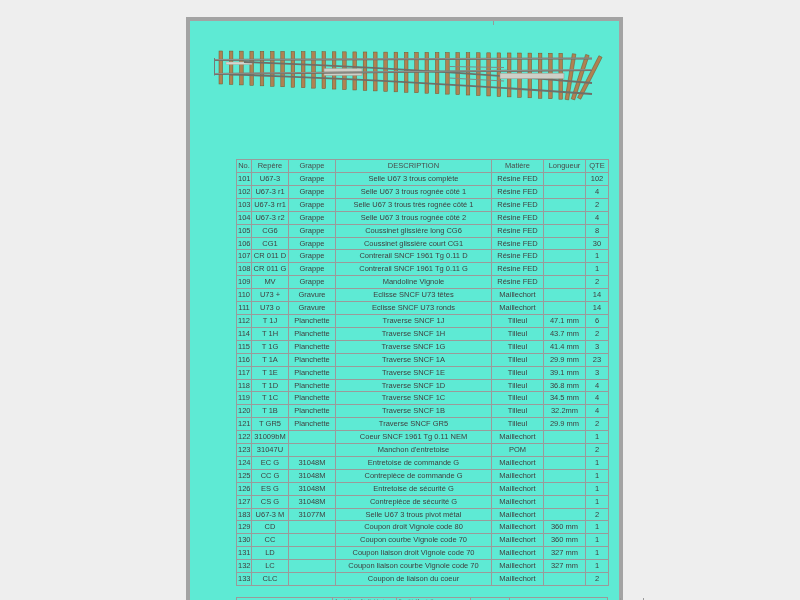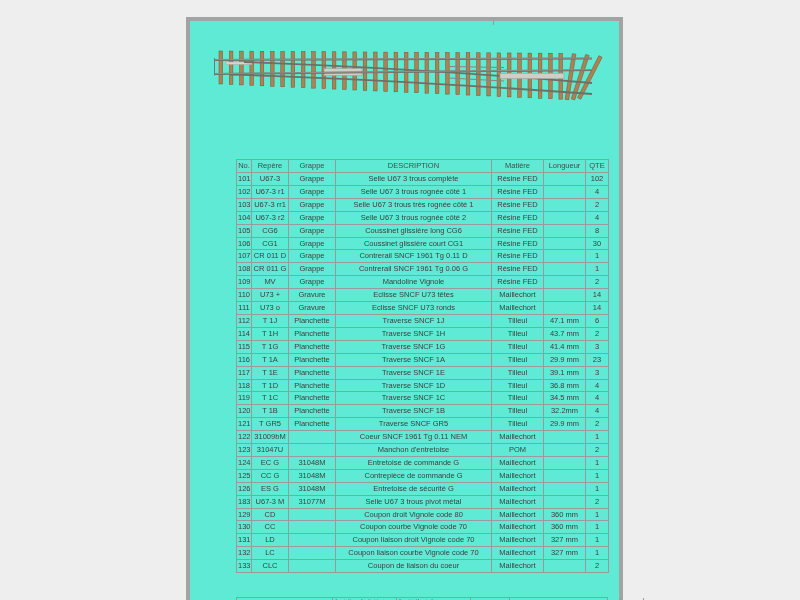--- a/index.html
+++ b/index.html
@@ -205,21 +205,21 @@
           <td>Grappe</td>
           <td>Contrerail SNCF 1961 Tg 0.11 D</td>
           <td>Résine FED</td>
           <td></td>
           <td>1</td>
         </tr>
         <tr>
           <td>108</td>
           <td>CR 011 G</td>
           <td>Grappe</td>
-          <td>Contrerail SNCF 1961 Tg 0.06 G</td>
+          <td>Contrerail SNCF 1961 Tg 0.11 G</td>
           <td>Résine FED</td>
           <td></td>
           <td>1</td>
         </tr>
         <tr>
           <td>109</td>
           <td>MV</td>
           <td>Grappe</td>
           <td>Mandoline Vignole</td>
           <td>Résine FED</td>
@@ -359,20 +359,29 @@
           <td>Contrepièce de commande G</td>
           <td>Maillechort</td>
           <td></td>
           <td>1</td>
         </tr>
         <tr>
           <td>126</td>
           <td>ES G</td>
           <td>31048M</td>
           <td>Entretoise de sécurité G</td>
+          <td>Maillechort</td>
+          <td></td>
+          <td>1</td>
+        </tr>
+        <tr>
+          <td>127</td>
+          <td>CS G</td>
+          <td>31048M</td>
+          <td>Contrepièce de sécurité G</td>
           <td>Maillechort</td>
           <td></td>
           <td>1</td>
         </tr>
         <tr>
           <td>183</td>
           <td>U67-3 M</td>
           <td>31077M</td>
           <td>Selle U67 3 trous pivot métal</td>
           <td>Maillechort</td>

